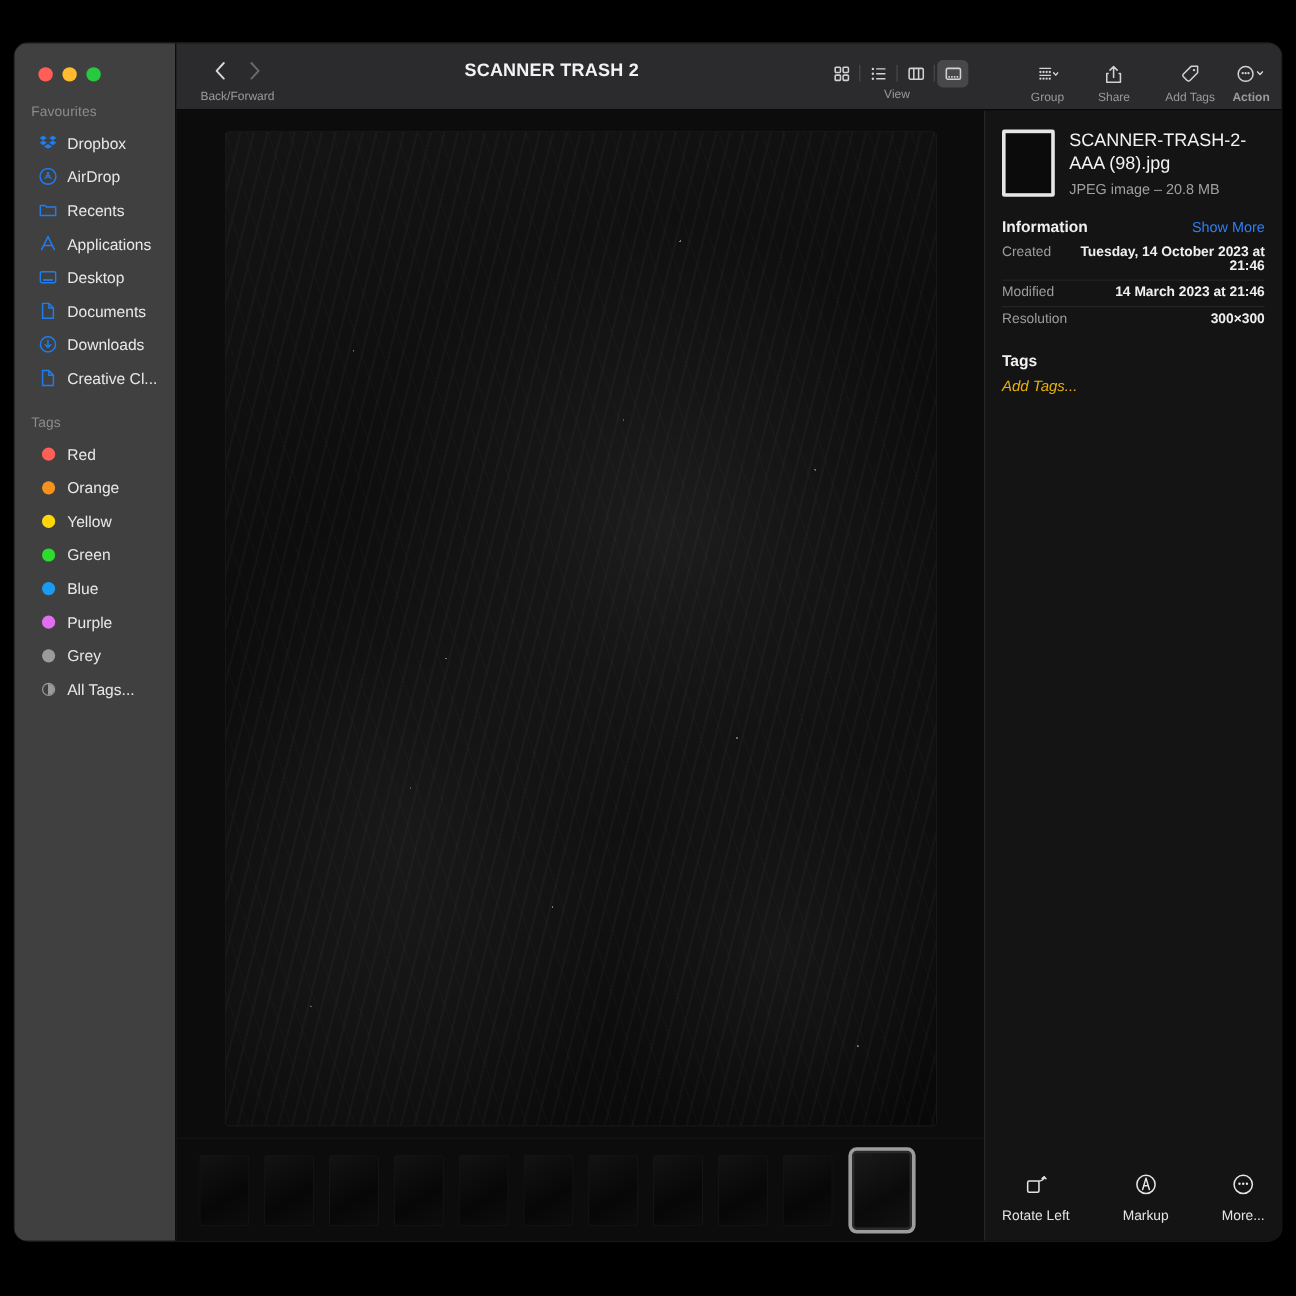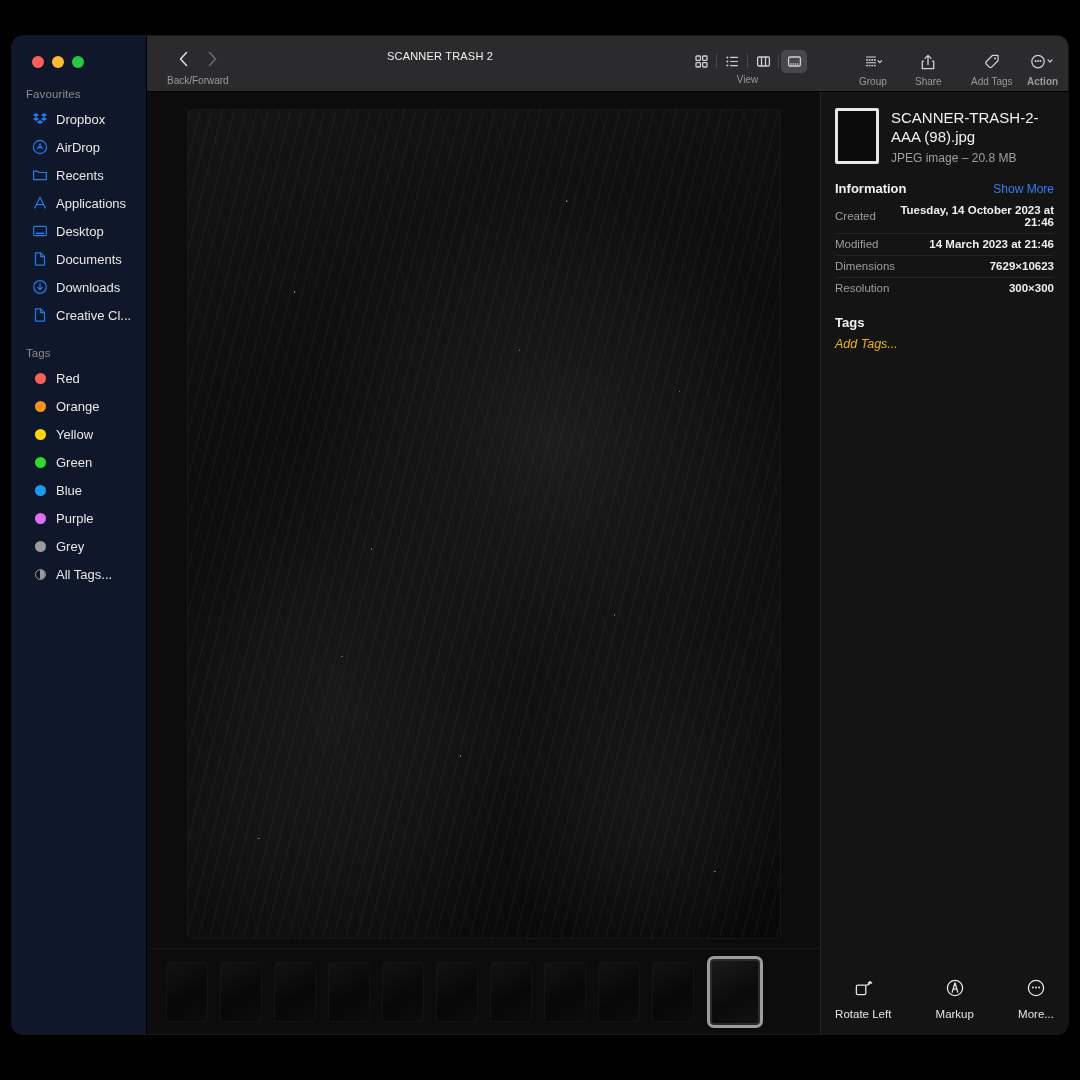--- a/index.html
+++ b/index.html
@@ -16,21 +16,21 @@
     width:1056px; height:998px;
     border-radius:11px; overflow:hidden;
     background:#0a0a0a;
     display:flex;
     box-shadow:0 0 0 0.5px #303030;
   }
 
   
   #sidebar {
     width:135px; flex:0 0 135px; height:100%;
-    background:#0f172a;
+    background:#404040;
     padding-top:42px;
     border-right:0.5px solid #000;
     position:relative;
   }
   .traffic { position:absolute; top:20px; left:20px; display:flex; gap:8px; }
   .tl { width:12px; height:12px; border-radius:50%; }
   .tl.red{background:#ff5f57;} .tl.yel{background:#febc2e;} .tl.grn{background:#28c840;}
 
   .sb-head {
     font-size:11.5px; color:#8c8c8e; font-weight:400;
@@ -58,21 +58,21 @@
     display:flex; align-items:flex-start; position:relative;
     border-bottom:0.5px solid #000;
   }
   .tgrp { display:flex; flex-direction:column; align-items:center; }
   .tlabel { font-size:10px; color:#9a9a9c; margin-top:1px; line-height:11px; }
   .tbtn { display:flex; align-items:center; justify-content:center; height:26px; }
   .navarrows { display:flex; gap:16px; align-items:center; height:26px; }
   .chev { stroke:#d9d9db; stroke-width:1.6; fill:none; stroke-linecap:round; stroke-linejoin:round; }
   .chev.dim { stroke:#6a6a6c; }
   #wtitle {
-    font-size:11px; font-weight:400; color:#f2f2f2;
+    font-size:15px; font-weight:700; color:#f2f2f2;
     position:absolute; left:240px; top:14px; letter-spacing:0.2px;
   }
   .seg { display:flex; align-items:center; height:24px; }
   .seg .s { width:26px; height:23px; display:flex; align-items:center; justify-content:center; border-radius:5px; }
   .seg .s.on { background:#48484a; }
   .sep { width:1px; height:14px; background:#4a4a4c; margin:0 2px; }
   .ic { stroke:#d2d2d4; fill:none; stroke-width:1.3; }
   .icf { fill:#d2d2d4; }
   .caret { margin-left:3px; }
 
@@ -151,21 +151,21 @@
   }
   #fileicon > div { width:100%; height:100%; background:#0b0b0b; }
   #filename { font-size:15px; color:#f2f2f2; line-height:19px; word-break:break-word; }
   #filemeta { font-size:12px; color:#a0a0a2; margin-top:5px; }
 
   .sect-title { font-size:13px; font-weight:700; color:#f0f0f0; }
   .sect-head { display:flex; align-items:baseline; justify-content:space-between; padding:6px 0 4px; }
   .showmore { font-size:12px; color:#2f7ff5; }
 
   .irow {
-    display:flex; align-items:center; justify-content:space-between; gap:8px;
+    display:flex; align-items:flex-start; justify-content:space-between; gap:8px;
     padding:4px 0 5px; border-bottom:0.5px solid #242424;
   }
   .ikey { font-size:11.5px; color:#9d9d9f; white-space:nowrap; }
   .ival { font-size:11.5px; color:#efefef; font-weight:700; text-align:right; }
 
   #tagsect { margin-top:16px; }
   #addtags { font-size:12.5px; color:#eab308; padding-top:7px;font-style:italic; }
 
   #infoactions {
     margin-top:auto; display:flex; justify-content:space-around;
@@ -473,24 +473,20 @@
         </div>
 
         <div class="irow">
           <span class="ikey">Created</span>
           <span class="ival">Tuesday, 14 October 2023 at 21:46</span>
         </div>
         <div class="irow">
           <span class="ikey">Modified</span>
           <span class="ival">14 March 2023 at 21:46</span>
         </div>
-        <div class="irow">
-          <span class="ikey">Dimensions</span>
-          <span class="ival">7629×10623</span>
-        </div>
         <div class="irow" style="border-bottom:none">
           <span class="ikey">Resolution</span>
           <span class="ival">300×300</span>
         </div>
 
         <div id="tagsect">
           <div class="sect-title">Tags</div>
           <div id="addtags">Add Tags...</div>
         </div>
 

